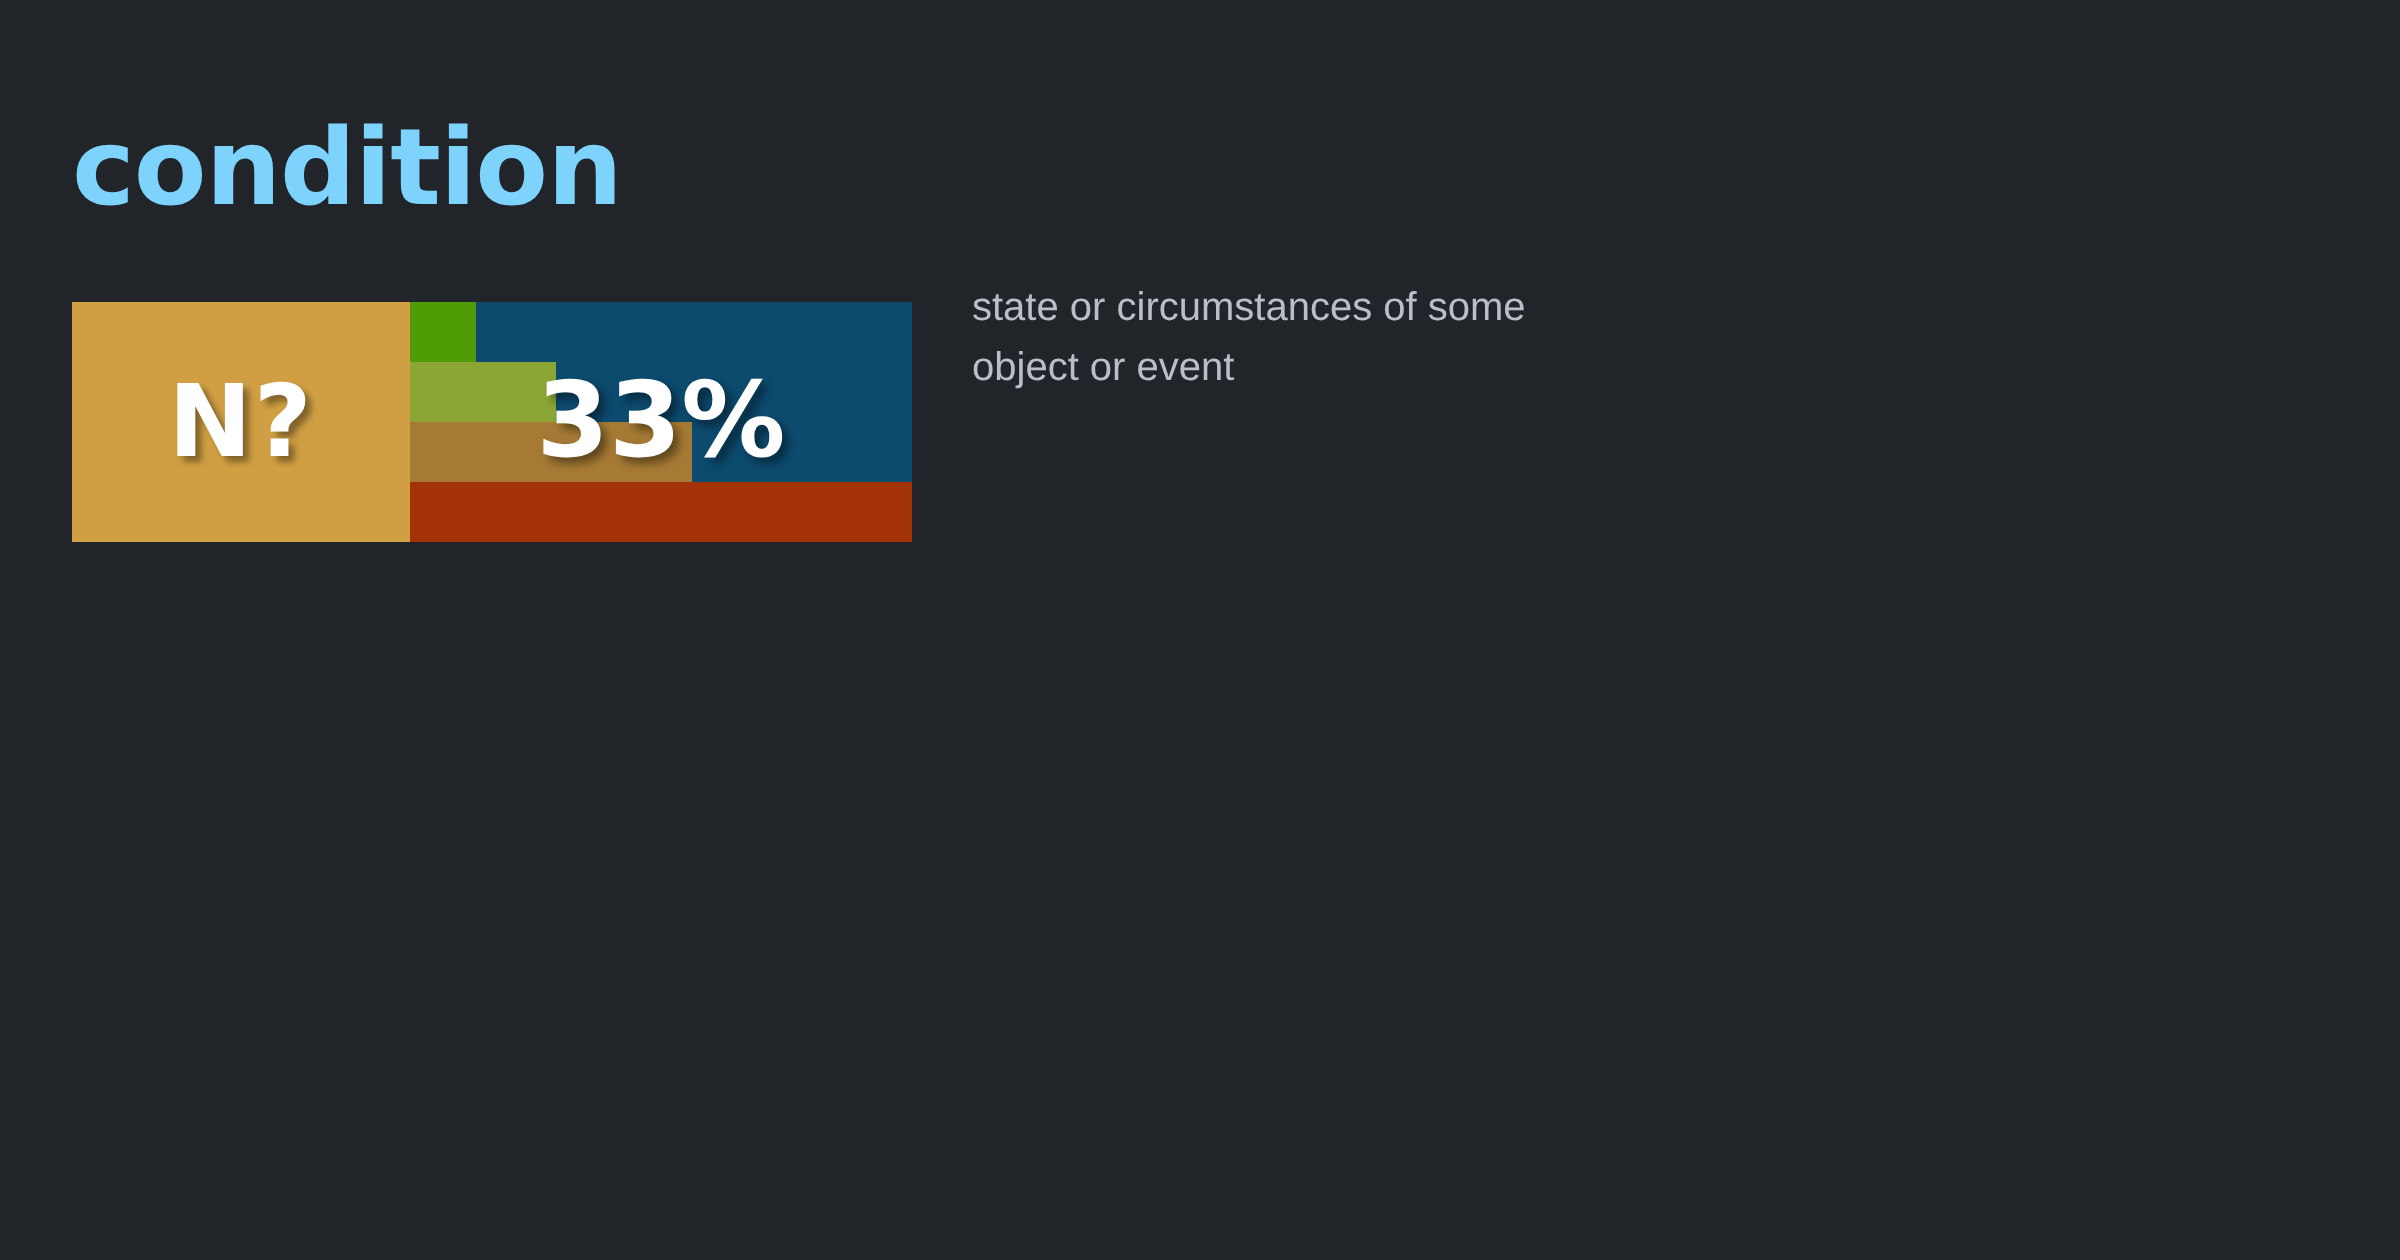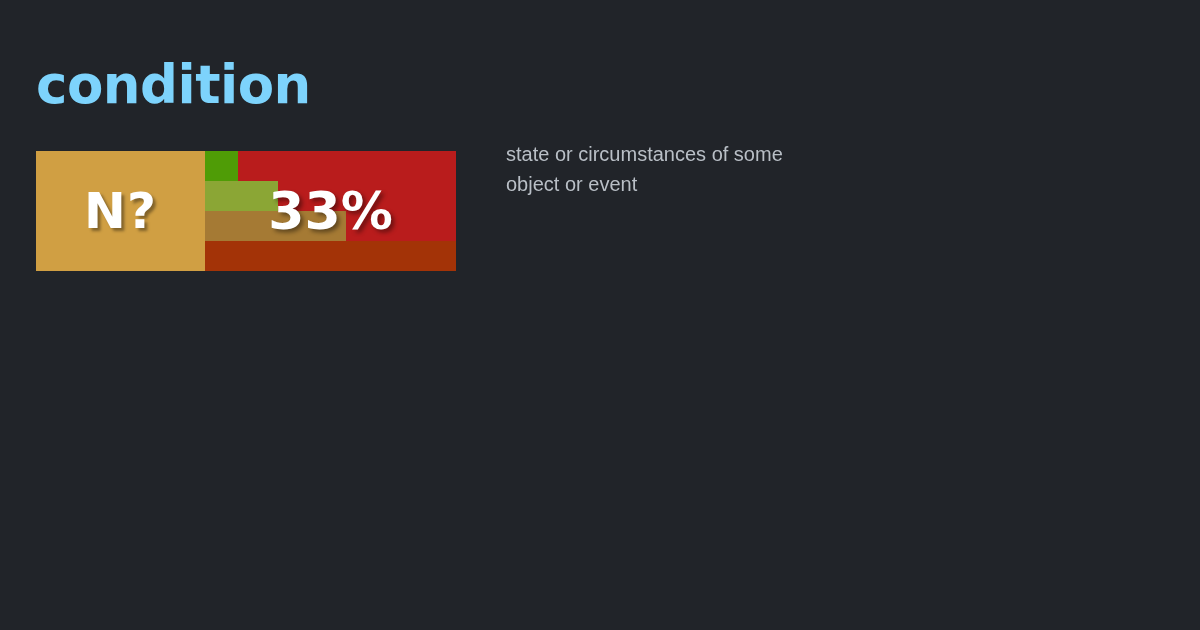--- a/index.html
+++ b/index.html
@@ -93,40 +93,40 @@
     font-weight: bold;
     color: #ffffff;
     letter-spacing: 0px;
     text-shadow: 3px 3px 4px rgba(0,0,0,0.42);
     pointer-events: none;
   }
 
   
   #description {
     position: absolute;
-    left: 506px;
+    left: 486px;
     top: 139px;
     width: 330px;
     font-size: 20px;
     line-height: 30px;
     color: #b9bfc6;
   }
 </style>
 </head>
 <body style="background: rgb(33, 36, 41);">
 
 <div id="page-title">condition</div>
 
 <div id="thumb-card">
 
   <div id="label-panel" style="background: rgb(208, 159, 67);">
     <div id="label-panel-text">N?</div>
   </div>
 
-  <div id="chart-area" style="background: #b91c1c;">
+  <div id="chart-area" style="background: #0c4a6e;">
     <div class="bar" id="bar-0" style="width: 32.63px; background: rgb(79, 156, 6);"></div>
     <div class="bar" id="bar-1" style="width: 72.79px; background: rgb(139, 166, 53);"></div>
     <div class="bar" id="bar-2" style="width: 140.56px; background: rgb(165, 122, 52);"></div>
     <div class="bar" id="bar-3" style="width: 251px; background: rgb(163, 51, 7);"></div>
     <div id="chart-value">33%</div>
   </div>
 
 </div>
 
 <div id="description">state or circumstances of some object or event</div>

